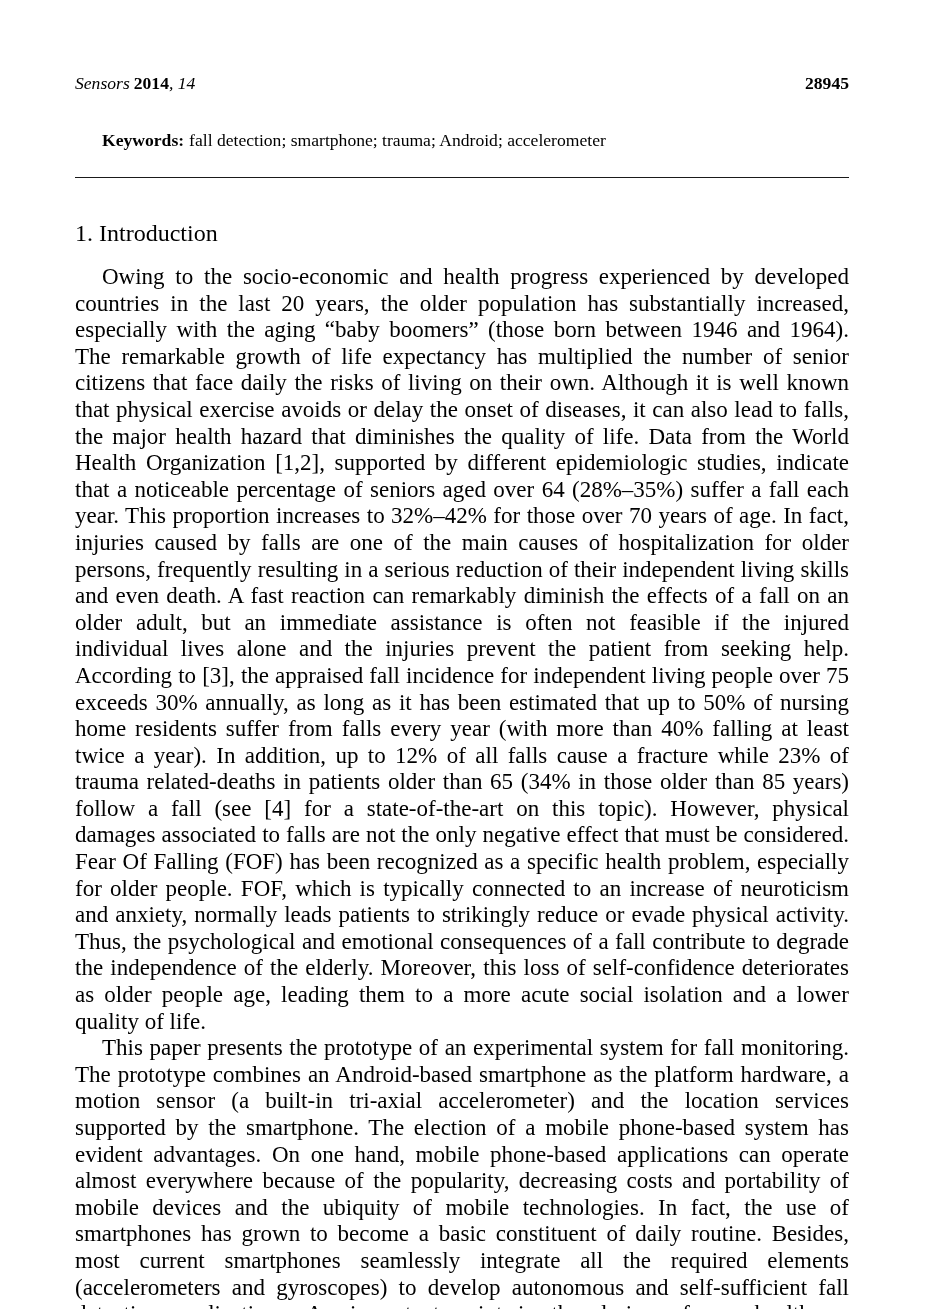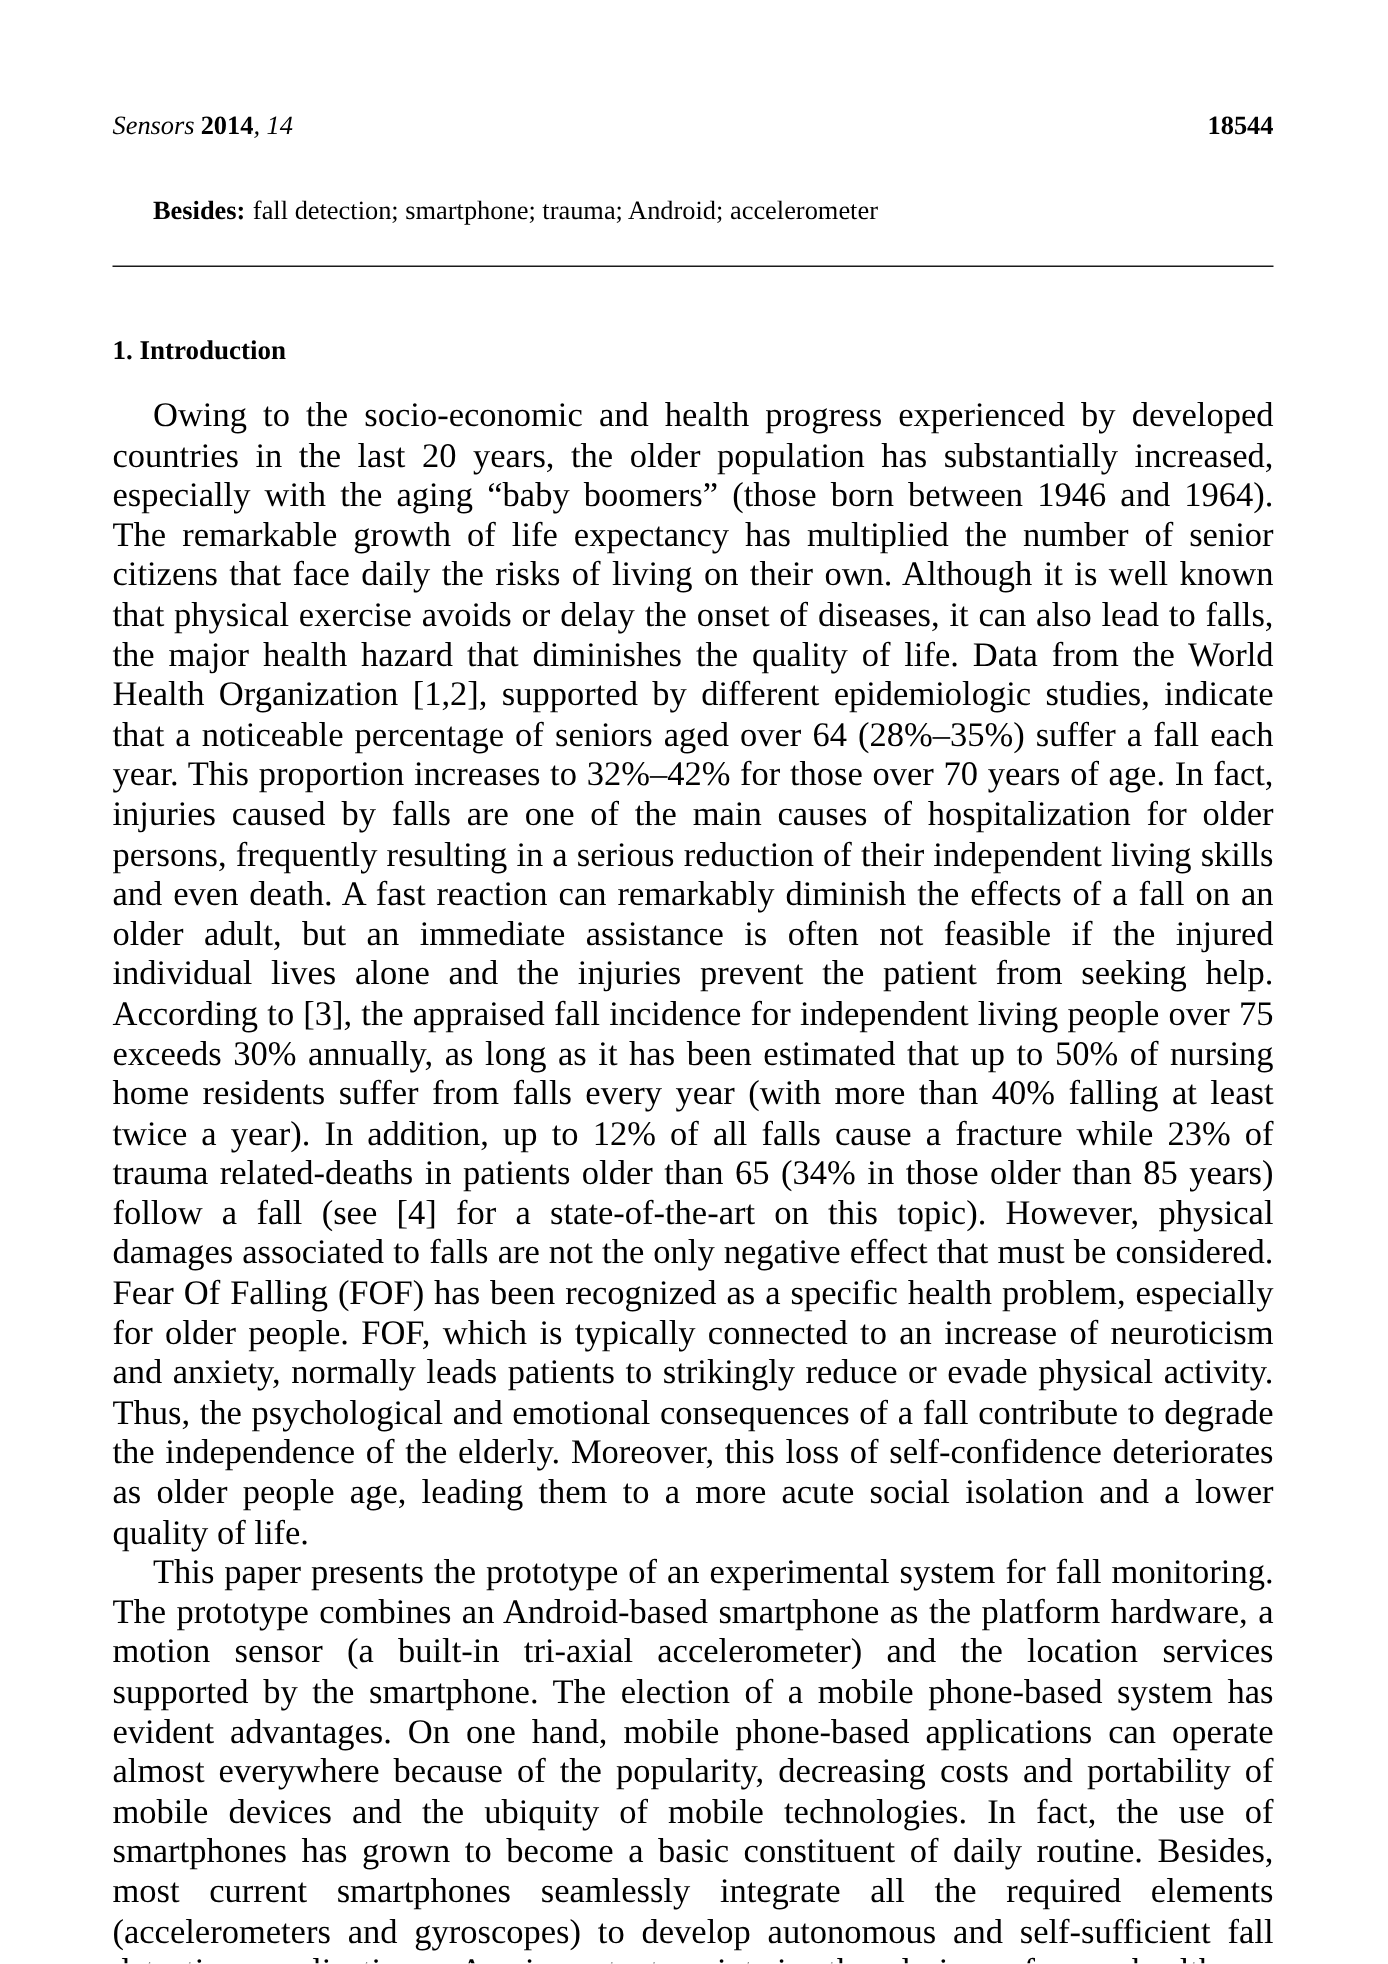--- a/index.html
+++ b/index.html
@@ -43,48 +43,48 @@
     margin-right: 5px;
   }
   .divider-rule {
     margin-top: 26px;
     border: none;
     border-top: 1.4px solid #1a1a1a;
     height: 0;
   }
   .section-heading {
     margin: 44px 0 0 0;
-    font-size: 18px;
+    font-size: 24px;
     line-height: 22px;
-    font-weight: bold;
+    font-weight: normal;
   }
   .body-text p {
     margin: 0;
     font-size: 23px;
     line-height: 26.6px;
     text-align: justify;
     text-indent: 27px;
   }
   .body-text p.first { margin-top: 20px; }
 </style>
 </head>
 <body>
 
 <div class="page">
   <div class="content">
 
     <div class="running-header">
       <div class="journal-citation">
         <span class="it journal-name">Sensors</span><span class="bd">2014</span><span class="it">, 14</span>
       </div>
-      <div class="page-number">18544</div>
+      <div class="page-number">28945</div>
     </div>
 
     <div class="keywords-line">
-      <span class="keywords-label">Besides:</span><span>fall detection; smartphone; trauma; Android; accelerometer</span>
+      <span class="keywords-label">Keywords:</span><span>fall detection; smartphone; trauma; Android; accelerometer</span>
     </div>
 
     <hr class="divider-rule">
 
     <h2 class="section-heading">1. Introduction</h2>
 
     <div class="body-text">
       <p class="first">Owing to the socio-economic and health progress experienced by developed countries in the last 20 years, the older population has substantially increased, especially with the aging “baby boomers” (those born between 1946 and 1964). The remarkable growth of life expectancy has multiplied the number of senior citizens that face daily the risks of living on their own. Although it is well known that physical exercise avoids or delay the onset of diseases, it can also lead to falls, the major health hazard that diminishes the quality of life. Data from the World Health Organization [1,2], supported by different epidemiologic studies, indicate that a noticeable percentage of seniors aged over 64 (28%–35%) suffer a fall each year. This proportion increases to 32%–42% for those over 70 years of age. In fact, injuries caused by falls are one of the main causes of hospitalization for older persons, frequently resulting in a serious reduction of their independent living skills and even death. A fast reaction can remarkably diminish the effects of a fall on an older adult, but an immediate assistance is often not feasible if the injured individual lives alone and the injuries prevent the patient from seeking help. According to [3], the appraised fall incidence for independent living people over 75 exceeds 30% annually, as long as it has been estimated that up to 50% of nursing home residents suffer from falls every year (with more than 40% falling at least twice a year). In addition, up to 12% of all falls cause a fracture while 23% of trauma related-deaths in patients older than 65 (34% in those older than 85 years) follow a fall (see [4] for a state-of-the-art on this topic). However, physical damages associated to falls are not the only negative effect that must be considered. Fear Of Falling (FOF) has been recognized as a specific health problem, especially for older people. FOF, which is typically connected to an increase of neuroticism and anxiety, normally leads patients to strikingly reduce or evade physical activity. Thus, the psychological and emotional consequences of a fall contribute to degrade the independence of the elderly. Moreover, this loss of self-confidence deteriorates as older people age, leading them to a more acute social isolation and a lower quality of life.</p>
       <p>This paper presents the prototype of an experimental system for fall monitoring. The prototype combines an Android-based smartphone as the platform hardware, a motion sensor (a built-in tri-axial accelerometer) and the location services supported by the smartphone. The election of a mobile phone-based system has evident advantages. On one hand, mobile phone-based applications can operate almost everywhere because of the popularity, decreasing costs and portability of mobile devices and the ubiquity of mobile technologies. In fact, the use of smartphones has grown to become a basic constituent of daily routine. Besides, most current smartphones seamlessly integrate all the required elements (accelerometers and gyroscopes) to develop autonomous and self-sufficient fall detection applications. An important point in the design of any healthcare monitoring application is ergonomics. Wireless communications clearly improve patients’ mobility while the reutilization of an already existing personal device avoids the annoyances of carrying a separate fall detection gadget. Thus a smartphone oriented system does not introduce any specific attachable component in the life of</p>
     </div>

